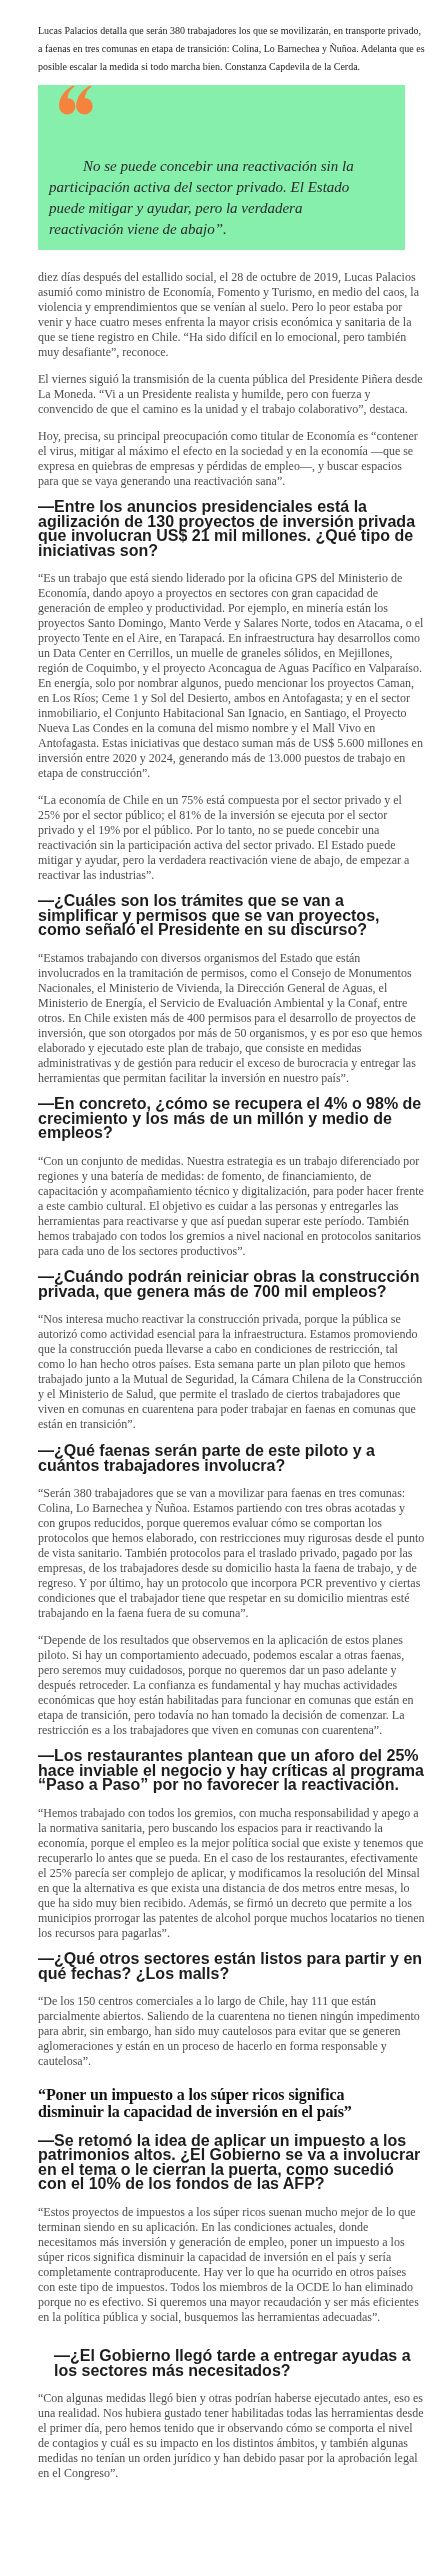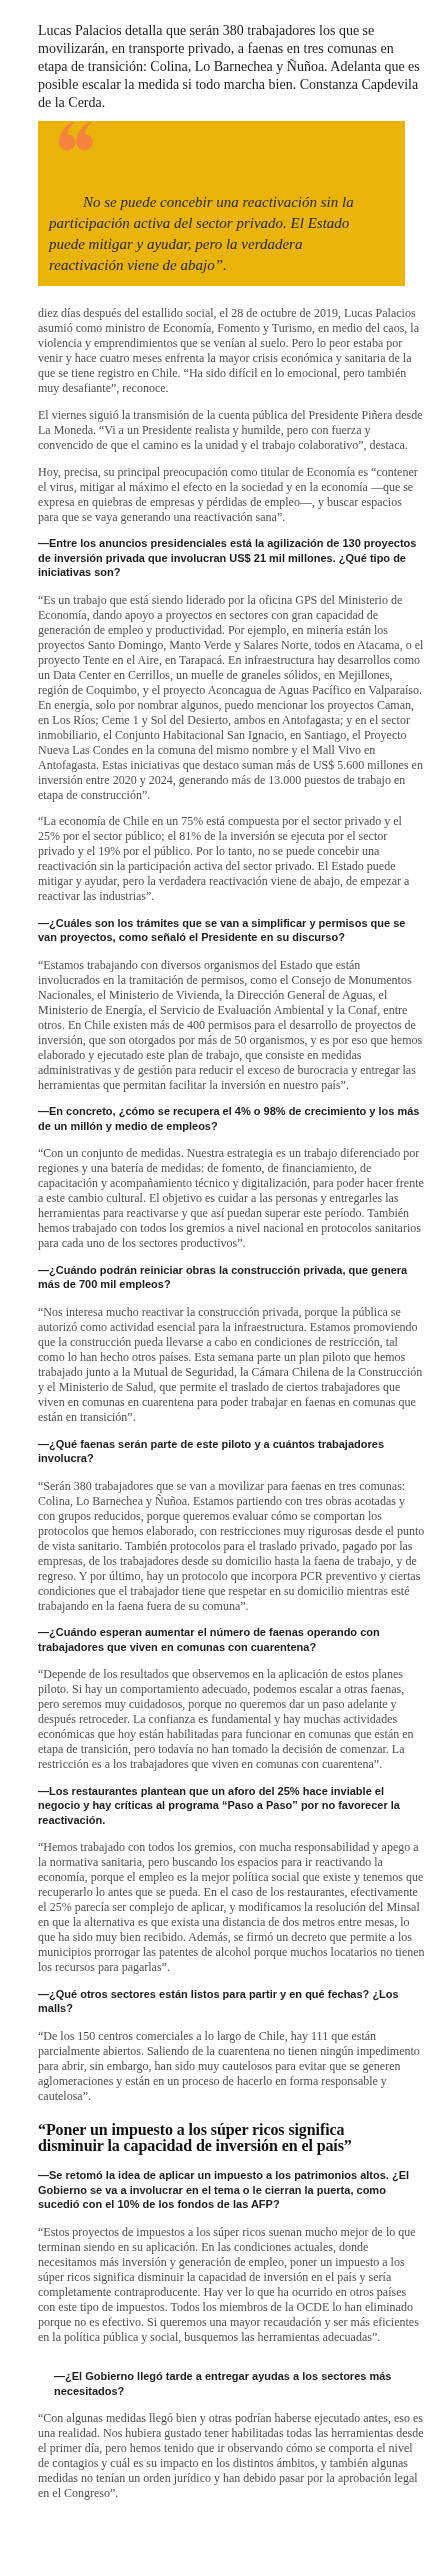--- a/index.html
+++ b/index.html
@@ -12,21 +12,21 @@
     height: 2576px;
     overflow: hidden;
   }
   .article {
     padding: 22px 16px 7.2px 38px;
     box-sizing: border-box;
     width: 441px;
   }
   .lead {
     font-family: "Liberation Serif", serif;
-    font-size: 14px;
+    font-size: 10px;
     line-height: 18px;
     color: #1c1c1c;
     margin: 0 0 18px 0;
   }
   .quote-block {
     position: relative;
     background: #e8e5db;
     margin: 0 20px 20px 0;
     padding: 0 27.5px 10px 11px;
     box-sizing: border-box;
@@ -48,21 +48,21 @@
   }
   .body-p {
     font-family: Liberation Serif, serif;
     font-size: 12px;
     line-height: 15px;
     color: #4d4d4d;
     margin: 0 0 11.6px 0;
   }
   .question-p {
     font-family: "Liberation Sans", sans-serif;
-    font-size: 11px;
+    font-size: 16px;
     line-height: 14.5px;
     font-weight: bold;
     color: #1d1d1d;
     margin: 1.4px 0 13px 0;
   }
   .question-p.extra-top {
     margin-top: 24.6px;
     margin-left: 16px;
   }
   .section-heading {
@@ -74,21 +74,21 @@
     letter-spacing: -0.1px;
     max-width: 354px;
     margin: 18px 0 13px 0;
   }
 </style>
 </head>
 <body>
 
 <article class="article">
     <p class="lead">Lucas Palacios detalla que serán 380 trabajadores los que se movilizarán, en transporte privado, a faenas en tres comunas en etapa de transición: Colina, Lo Barnechea y Ñuñoa. Adelanta que es posible escalar la medida si todo marcha bien. Constanza Capdevila de la Cerda.</p>
-  <div class="quote-block" style="background: #eab308;">
+  <div class="quote-block" style="background: #86efac;">
     <svg class="quote-icon" width="35" height="33" viewBox="0 0 48 46" aria-hidden="true">
       <g class="quote-icon-fill" fill="#f6833d">
         <path d="M20,1 C9,7 1,17 1,29 a11.5,11.5 0 1,0 12,-11 c1,-8 4,-12 10,-16 z"></path>
         <path d="M44,1 C33,7 25,17 25,29 a11.5,11.5 0 1,0 12,-11 c1,-8 4,-12 10,-16 z"></path>
       </g>
     </svg>
     <p class="quote-text">No se puede concebir una reactivación sin la participación activa del sector privado. El Estado puede mitigar y ayudar, pero la verdadera reactivación viene de abajo”.</p>
   </div>
 <p class="body-p">diez días después del estallido social, el 28 de octubre de 2019, Lucas Palacios asumió como ministro de Economía, Fomento y Turismo, en medio del caos, la violencia y emprendimientos que se venían al suelo. Pero lo peor estaba por venir y hace cuatro meses enfrenta la mayor crisis económica y sanitaria de la que se tiene registro en Chile. “Ha sido difícil en lo emocional, pero también muy desafiante”, reconoce.</p>
     <p class="body-p">El viernes siguió la transmisión de la cuenta pública del Presidente Piñera desde La Moneda. “Vi a un Presidente realista y humilde, pero con fuerza y convencido de que el camino es la unidad y el trabajo colaborativo”, destaca.</p>
@@ -97,21 +97,20 @@
     <p class="body-p">“Es un trabajo que está siendo liderado por la oficina GPS del Ministerio de Economía, dando apoyo a proyectos en sectores con gran capacidad de generación de empleo y productividad. Por ejemplo, en minería están los proyectos Santo Domingo, Manto Verde y Salares Norte, todos en Atacama, o el proyecto Tente en el Aire, en Tarapacá. En infraestructura hay desarrollos como un Data Center en Cerrillos, un muelle de graneles sólidos, en Mejillones, región de Coquimbo, y el proyecto Aconcagua de Aguas Pacífico en Valparaíso. En energía, solo por nombrar algunos, puedo mencionar los proyectos Caman, en Los Ríos; Ceme 1 y Sol del Desierto, ambos en Antofagasta; y en el sector inmobiliario, el Conjunto Habitacional San Ignacio, en Santiago, el Proyecto Nueva Las Condes en la comuna del mismo nombre y el Mall Vivo en Antofagasta. Estas iniciativas que destaco suman más de US$ 5.600 millones en inversión entre 2020 y 2024, generando más de 13.000 puestos de trabajo en etapa de construcción”.</p>
     <p class="body-p">“La economía de Chile en un 75% está compuesta por el sector privado y el 25% por el sector público; el 81% de la inversión se ejecuta por el sector privado y el 19% por el público. Por lo tanto, no se puede concebir una reactivación sin la participación activa del sector privado. El Estado puede mitigar y ayudar, pero la verdadera reactivación viene de abajo, de empezar a reactivar las industrias”.</p>
     <p class="question-p">—¿Cuáles son los trámites que se van a simplificar y permisos que se van proyectos, como señaló el Presidente en su discurso?</p>
     <p class="body-p">“Estamos trabajando con diversos organismos del Estado que están involucrados en la tramitación de permisos, como el Consejo de Monumentos Nacionales, el Ministerio de Vivienda, la Dirección General de Aguas, el Ministerio de Energía, el Servicio de Evaluación Ambiental y la Conaf, entre otros. En Chile existen más de 400 permisos para el desarrollo de proyectos de inversión, que son otorgados por más de 50 organismos, y es por eso que hemos elaborado y ejecutado este plan de trabajo, que consiste en medidas administrativas y de gestión para reducir el exceso de burocracia y entregar las herramientas que permitan facilitar la inversión en nuestro país”.</p>
     <p class="question-p">—En concreto, ¿cómo se recupera el 4% o 98% de crecimiento y los más de un millón y medio de empleos?</p>
     <p class="body-p">“Con un conjunto de medidas. Nuestra estrategia es un trabajo diferenciado por regiones y una batería de medidas: de fomento, de financiamiento, de capacitación y acompañamiento técnico y digitalización, para poder hacer frente a este cambio cultural. El objetivo es cuidar a las personas y entregarles las herramientas para reactivarse y que así puedan superar este período. También hemos trabajado con todos los gremios a nivel nacional en protocolos sanitarios para cada uno de los sectores productivos”.</p>
     <p class="question-p">—¿Cuándo podrán reiniciar obras la construcción privada, que genera más de 700 mil empleos?</p>
     <p class="body-p">“Nos interesa mucho reactivar la construcción privada, porque la pública se autorizó como actividad esencial para la infraestructura. Estamos promoviendo que la construcción pueda llevarse a cabo en condiciones de restricción, tal como lo han hecho otros países. Esta semana parte un plan piloto que hemos trabajado junto a la Mutual de Seguridad, la Cámara Chilena de la Construcción y el Ministerio de Salud, que permite el traslado de ciertos trabajadores que viven en comunas en cuarentena para poder trabajar en faenas en comunas que están en transición”.</p>
     <p class="question-p">—¿Qué faenas serán parte de este piloto y a cuántos trabajadores involucra?</p>
     <p class="body-p">“Serán 380 trabajadores que se van a movilizar para faenas en tres comunas: Colina, Lo Barnechea y Ñuñoa. Estamos partiendo con tres obras acotadas y con grupos reducidos, porque queremos evaluar cómo se comportan los protocolos que hemos elaborado, con restricciones muy rigurosas desde el punto de vista sanitario. También protocolos para el traslado privado, pagado por las empresas, de los trabajadores desde su domicilio hasta la faena de trabajo, y de regreso. Y por último, hay un protocolo que incorpora PCR preventivo y ciertas condiciones que el trabajador tiene que respetar en su domicilio mientras esté trabajando en la faena fuera de su comuna”.</p>
-    <p class="question-p">—¿Cuándo esperan aumentar el número de faenas operando con trabajadores que viven en comunas con cuarentena?</p>
     <p class="body-p">“Depende de los resultados que observemos en la aplicación de estos planes piloto. Si hay un comportamiento adecuado, podemos escalar a otras faenas, pero seremos muy cuidadosos, porque no queremos dar un paso adelante y después retroceder. La confianza es fundamental y hay muchas actividades económicas que hoy están habilitadas para funcionar en comunas que están en etapa de transición, pero todavía no han tomado la decisión de comenzar. La restricción es a los trabajadores que viven en comunas con cuarentena”.</p>
     <p class="question-p">—Los restaurantes plantean que un aforo del 25% hace inviable el negocio y hay críticas al programa “Paso a Paso” por no favorecer la reactivación.</p>
     <p class="body-p">“Hemos trabajado con todos los gremios, con mucha responsabilidad y apego a la normativa sanitaria, pero buscando los espacios para ir reactivando la economía, porque el empleo es la mejor política social que existe y tenemos que recuperarlo lo antes que se pueda. En el caso de los restaurantes, efectivamente el 25% parecía ser complejo de aplicar, y modificamos la resolución del Minsal en que la alternativa es que exista una distancia de dos metros entre mesas, lo que ha sido muy bien recibido. Además, se firmó un decreto que permite a los municipios prorrogar las patentes de alcohol porque muchos locatarios no tienen los recursos para pagarlas”.</p>
     <p class="question-p">—¿Qué otros sectores están listos para partir y en qué fechas? ¿Los malls?</p>
     <p class="body-p">“De los 150 centros comerciales a lo largo de Chile, hay 111 que están parcialmente abiertos. Saliendo de la cuarentena no tienen ningún impedimento para abrir, sin embargo, han sido muy cautelosos para evitar que se generen aglomeraciones y están en un proceso de hacerlo en forma responsable y cautelosa”.</p>
     <h2 class="section-heading">“Poner un impuesto a los súper ricos significa disminuir la capacidad de inversión en el país”</h2>
     <p class="question-p">—Se retomó la idea de aplicar un impuesto a los patrimonios altos. ¿El Gobierno se va a involucrar en el tema o le cierran la puerta, como sucedió con el 10% de los fondos de las AFP?</p>
     <p class="body-p">“Estos proyectos de impuestos a los súper ricos suenan mucho mejor de lo que terminan siendo en su aplicación. En las condiciones actuales, donde necesitamos más inversión y generación de empleo, poner un impuesto a los súper ricos significa disminuir la capacidad de inversión en el país y sería completamente contraproducente. Hay ver lo que ha ocurrido en otros países con este tipo de impuestos. Todos los miembros de la OCDE lo han eliminado porque no es efectivo. Si queremos una mayor recaudación y ser más eficientes en la política pública y social, busquemos las herramientas adecuadas”.</p>
     <p class="question-p extra-top">—¿El Gobierno llegó tarde a entregar ayudas a los sectores más necesitados?</p>
     <p class="body-p">“Con algunas medidas llegó bien y otras podrían haberse ejecutado antes, eso es una realidad. Nos hubiera gustado tener habilitadas todas las herramientas desde el primer día, pero hemos tenido que ir observando cómo se comporta el nivel de contagios y cuál es su impacto en los distintos ámbitos, y también algunas medidas no tenían un orden jurídico y han debido pasar por la aprobación legal en el Congreso”.</p>

